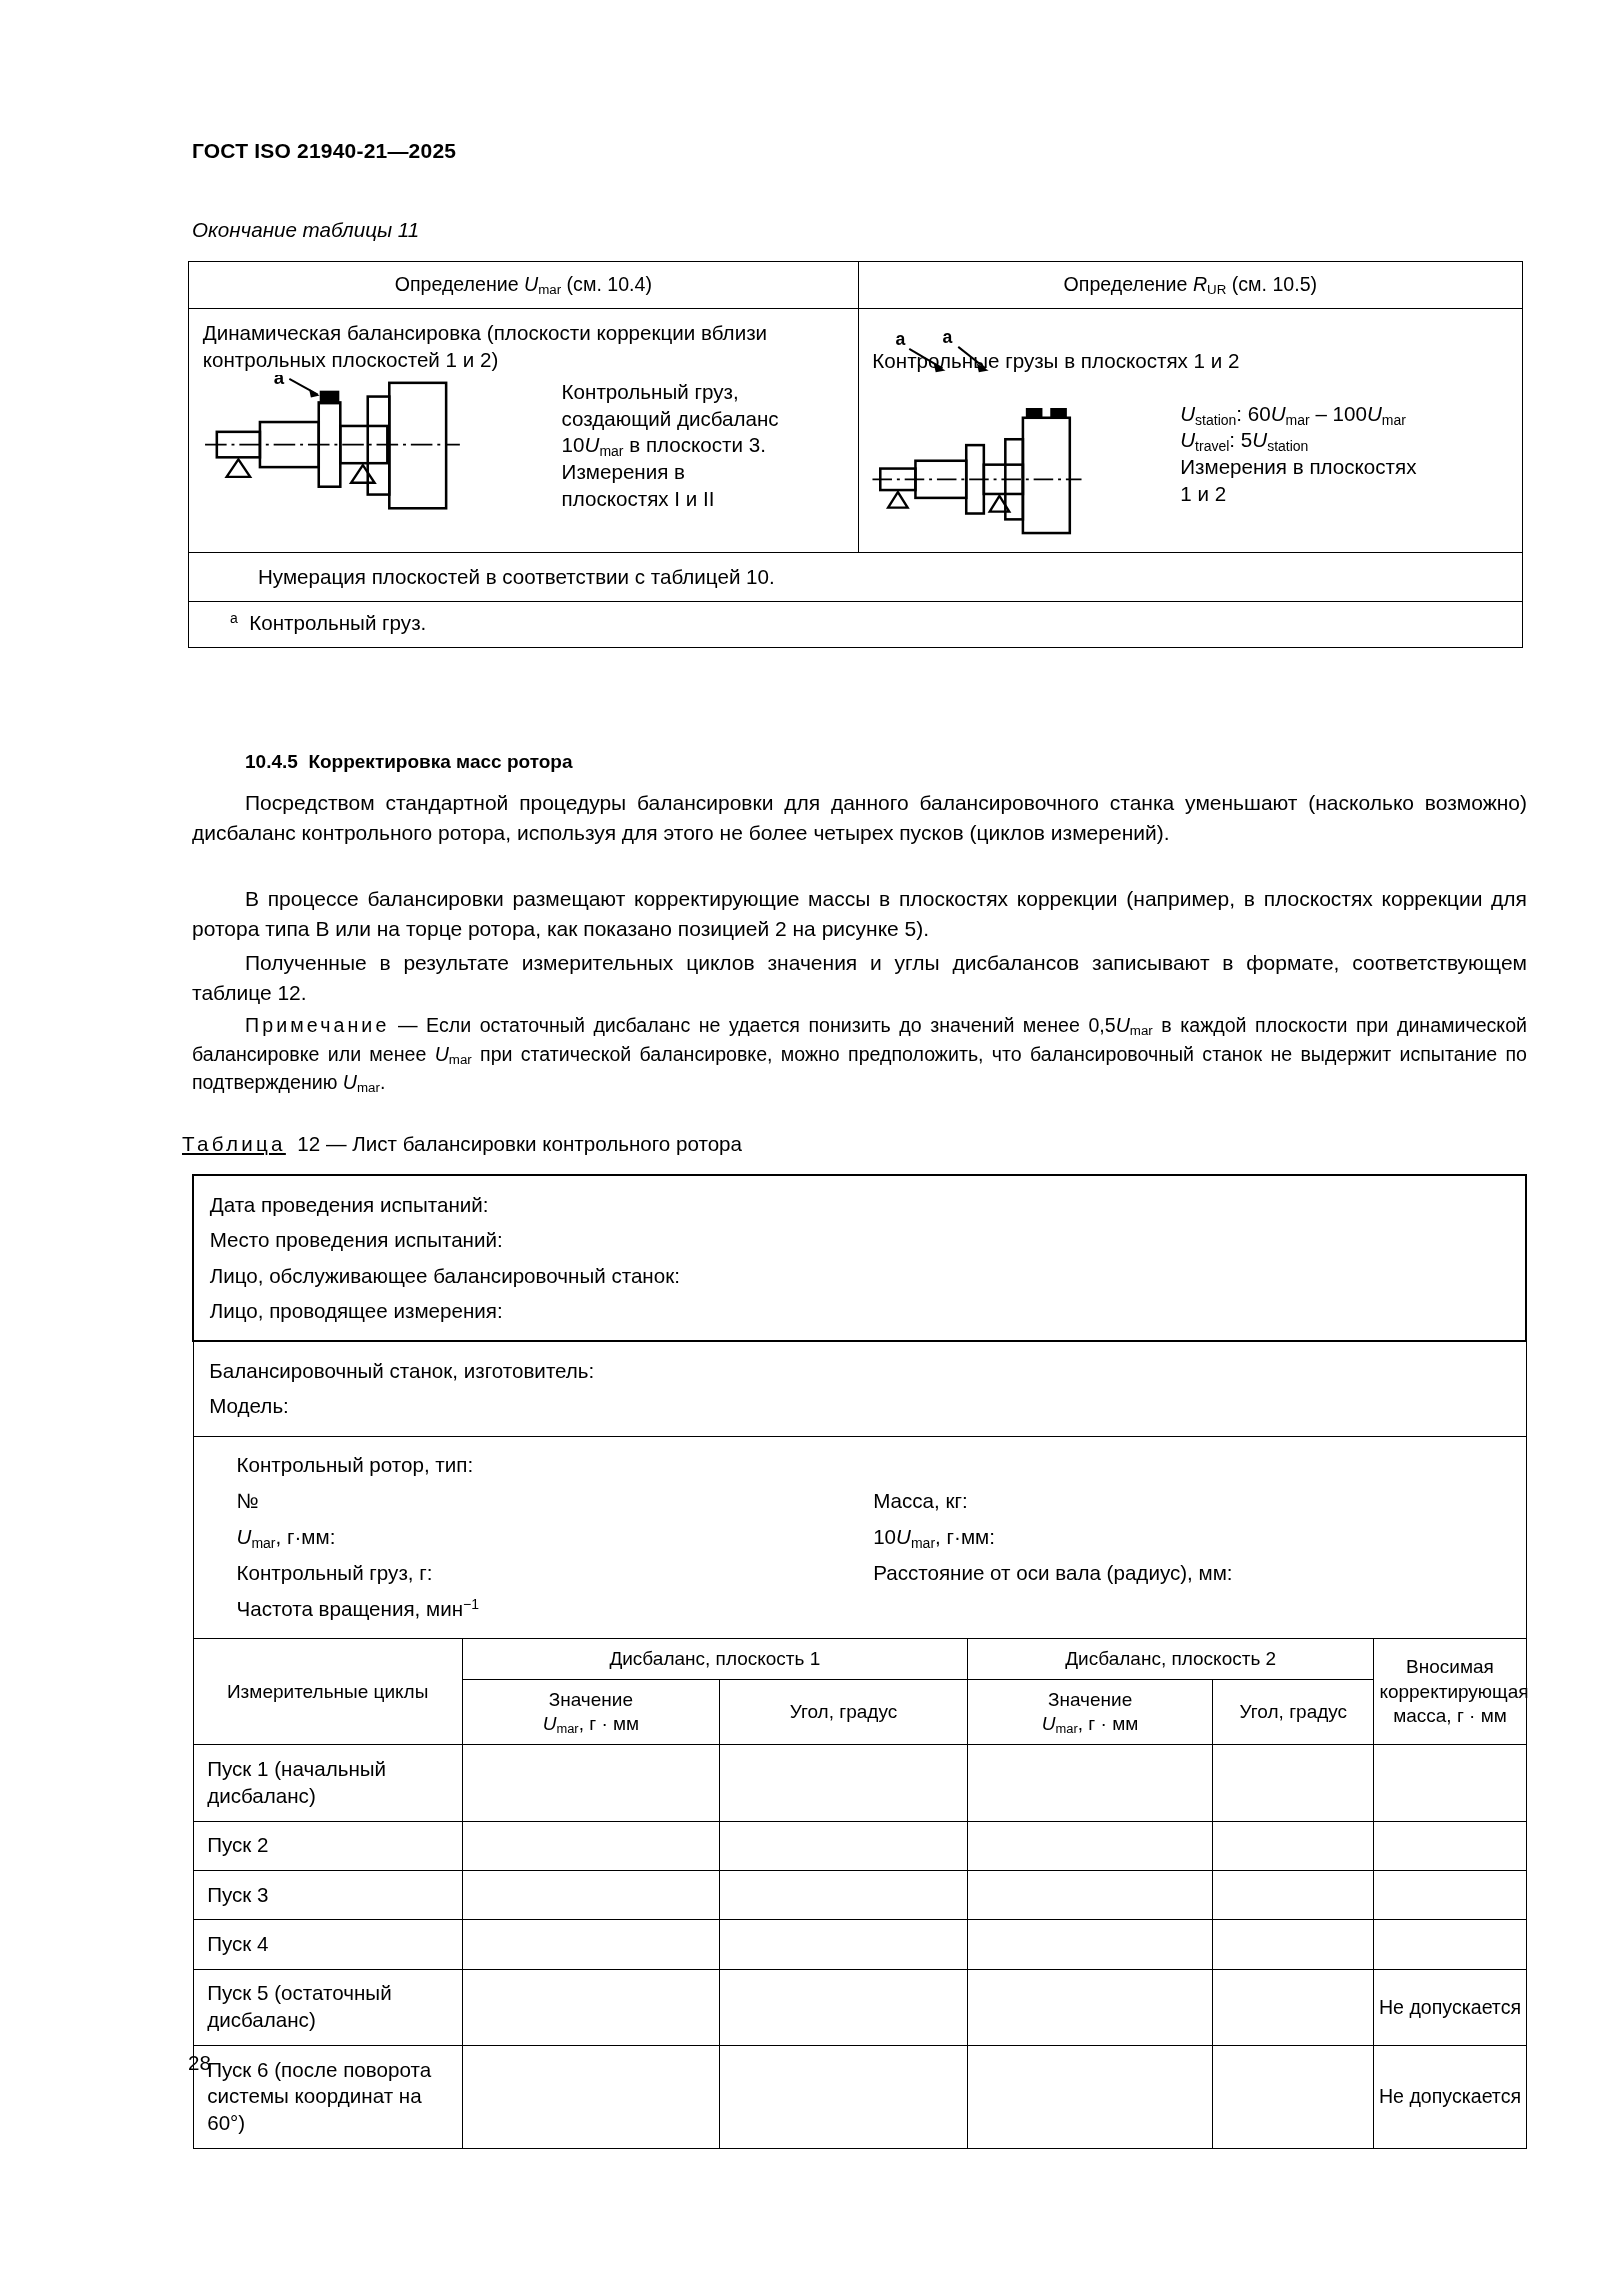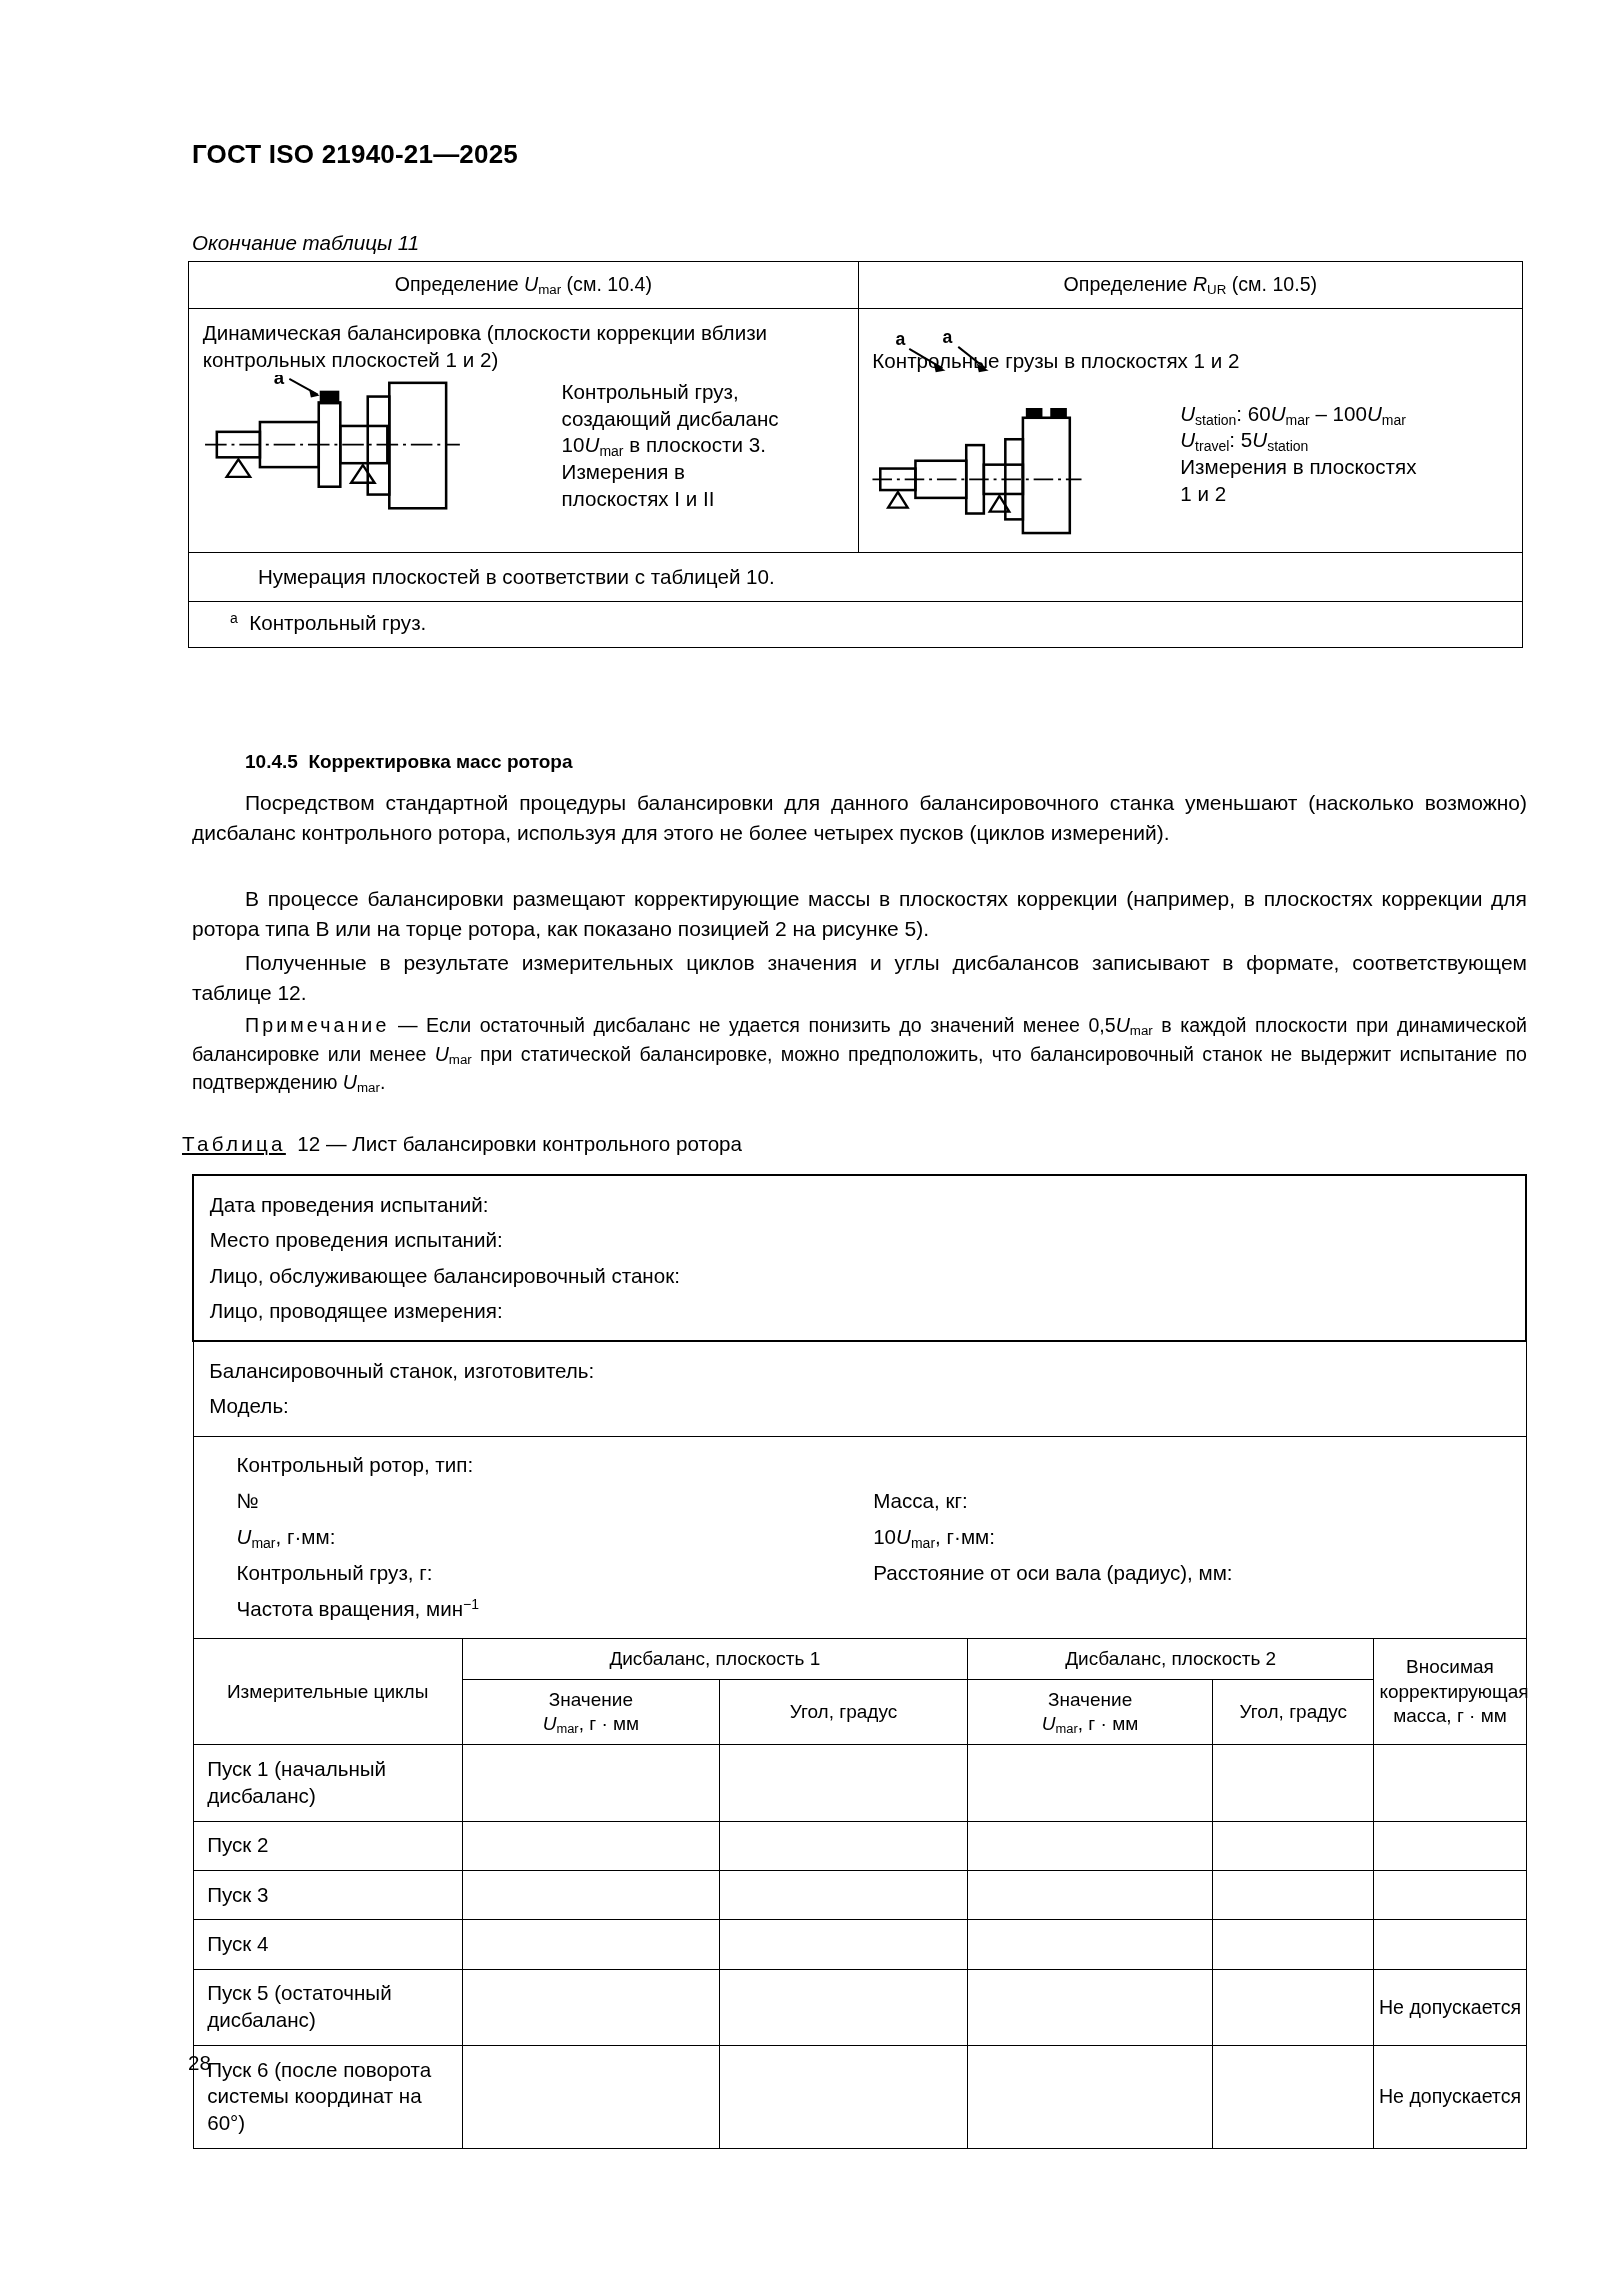--- a/index.html
+++ b/index.html
@@ -14,30 +14,30 @@
     width:1621px;height:2293px;
     box-sizing:border-box;
     padding:0;
   }
 
   
   .doc-header{
     position:absolute;
     left:192px;
     top:139px;
-    font-size:26px;
+    font-size:21px;
     font-weight:bold;
     letter-spacing:0.2px;
   }
 
   
   .tbl-cont-caption{
     position:absolute;
     left:192px;
-    top:231px;
+    top:218px;
     font-size:20.6px;
     font-style:italic;
   }
 
   
   .t11{
     position:absolute;
     left:188px;
     top:261px;
     width:1335px;

